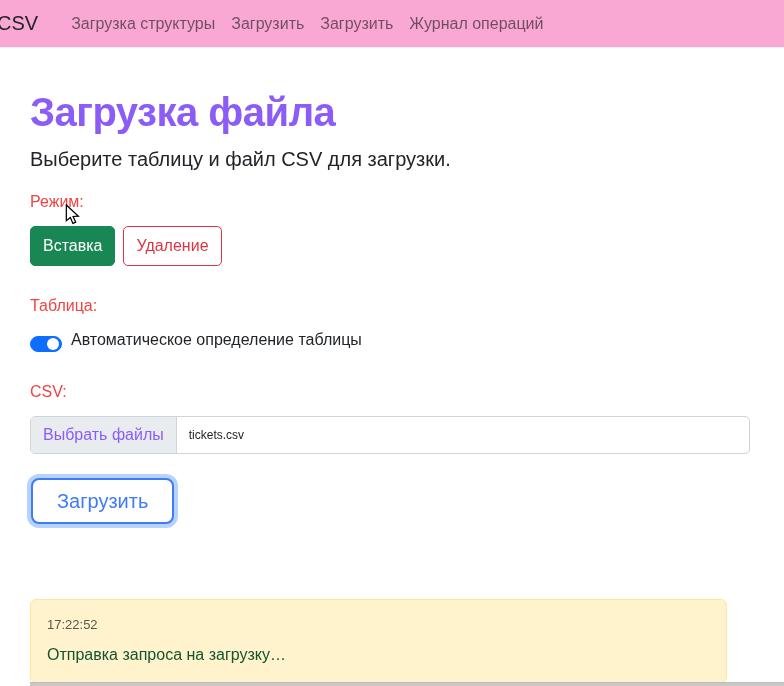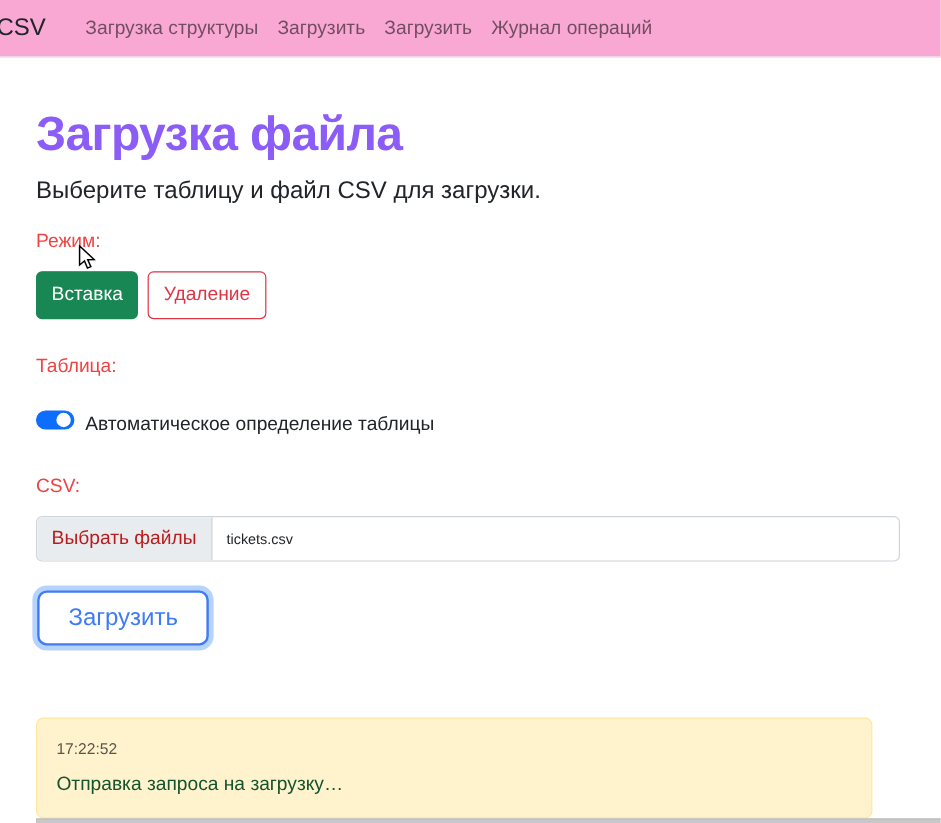--- a/index.html
+++ b/index.html
@@ -92,22 +92,22 @@
   }
   .btn-outline-danger {
     background: #ffffff;
     border-color: var(--danger);
     color: var(--danger);
   }
 
   
   .switch-row {
     display: flex;
-    align-items: flex-start;
-    margin: 24px 0 28px 0;
+    align-items: flex-end;
+    margin: 10px 0 28px 0;
   }
   .form-switch {
     width: 32px;
     height: 16px;
     border-radius: 8px;
     background: #ffffff;
     border: 1px solid #b8bcc0;
     position: relative;
     cursor: pointer;
     flex: 0 0 auto;
@@ -146,21 +146,21 @@
     background: #ffffff;
     cursor: pointer;
     margin-bottom: 24px;
   }
   .file-btn {
     background: #e9ecef;
     border-right: 1px solid #ced4da;
     padding: 7px 12px;
     font-size: 16px;
     line-height: 22px;
-    color: #b91c1c;
+    color: #8b5cf6;
     white-space: nowrap;
   }
   .file-name {
     padding: 7px 12px;
     font-size: 12px;
     line-height: 22px;
     color: #212529;
   }
 
   
@@ -173,21 +173,21 @@
     color: #3e7bf4;
     background: #ffffff;
     border-radius: 8px;
     box-shadow: 0 0 0 4px rgba(13,110,253,0.30);
     cursor: pointer;
     font-family: inherit;
   }
 
   
   .alert-warning {
-    margin-top: 60px;
+    margin-top: 75px;
     width: 697px;
     background: var(--warning-bg);
     border: 1px solid var(--warning-border);
     border-radius: 6px;
     padding: 15px 16px;
   }
   .log-time {
     font-size: 13px;
     line-height: 20px;
     color: #5a564d;

